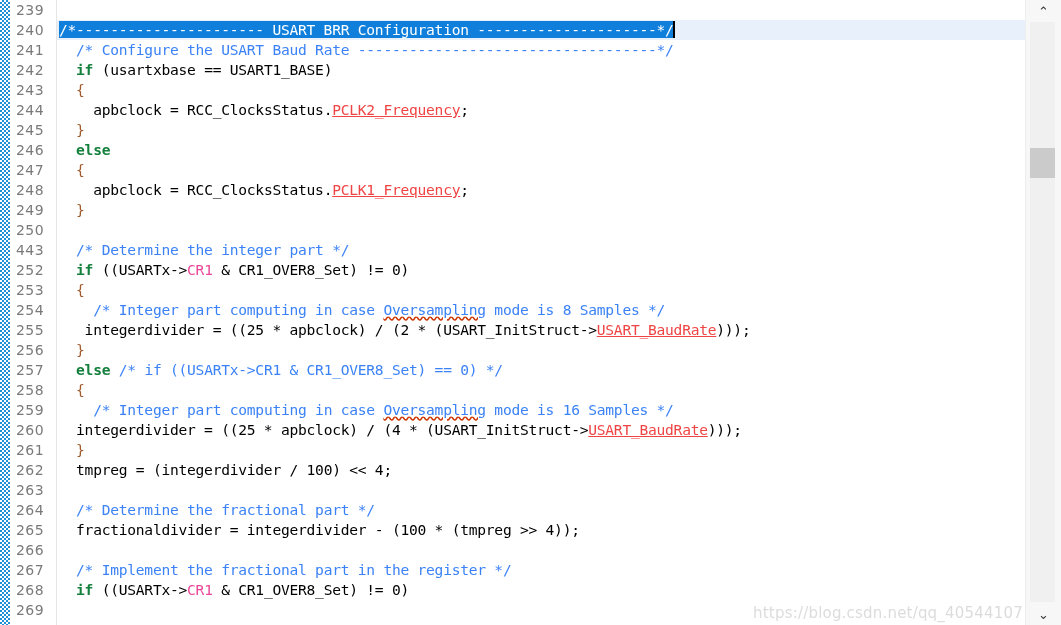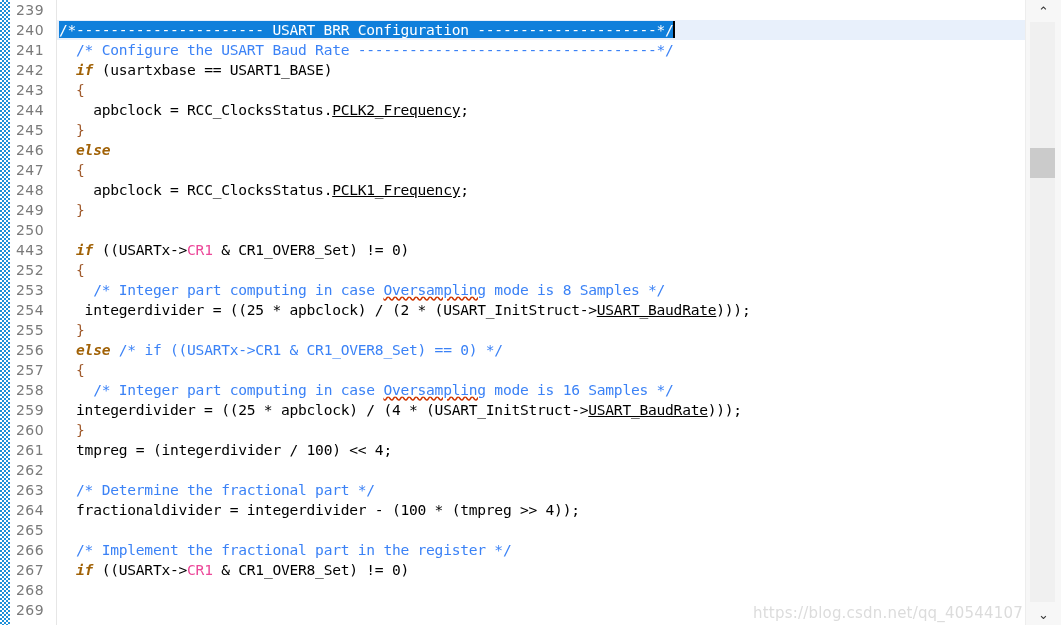--- a/index.html
+++ b/index.html
@@ -80,22 +80,22 @@
     display: inline-block;
     width: 2px;
     height: 17px;
     background: #000000;
     vertical-align: -3px;
     margin-left: -1px;
   }
 
   
   .cmt  { color: #3b82f6; }
-  .kw   { color: #a16207; font-weight: bold; font-style: italic; }
-  .mem  { color: #000000; text-decoration: underline; }
+  .kw   { color: #15803d; font-weight: bold; }
+  .mem  { color: #ef4444; text-decoration: underline; }
   .memn { color: #ec4899; }
   .brc  { color: #a05a2c; }
   .plain{ color: #000000; }
   .spell {
     text-decoration: underline;
     text-decoration-style: wavy;
     text-decoration-color: #cc3300;
     text-underline-offset: 1px;
   }
 
@@ -202,20 +202,21 @@
     <div class="code-line">  <span class="kw">else</span></div>
 
     <div class="code-line">  <span class="brc">{</span></div>
 
     <div class="code-line">    <span class="plain">apbclock = RCC_ClocksStatus.</span><span class="mem">PCLK1_Frequency</span><span class="plain">;</span></div>
 
     <div class="code-line">  <span class="brc">}</span></div>
 
     <div class="code-line"></div>
 
+    <div class="code-line">  <span class="cmt">/* Determine the integer part */</span></div>
 
     <div class="code-line">  <span class="kw">if</span><span class="plain"> ((USARTx-&gt;</span><span class="memn">CR1</span><span class="plain"> &amp; CR1_OVER8_Set) != 0)</span></div>
 
     <div class="code-line">  <span class="brc">{</span></div>
 
     <div class="code-line">    <span class="cmt">/* Integer part computing in case </span><span class="cmt spell">Oversampling</span><span class="cmt"> mode is 8 Samples */</span></div>
 
     <div class="code-line">   <span class="plain">integerdivider = ((25 * apbclock) / (2 * (USART_InitStruct-&gt;</span><span class="mem">USART_BaudRate</span><span class="plain">)));</span></div>
 
     <div class="code-line">  <span class="brc">}</span></div>

